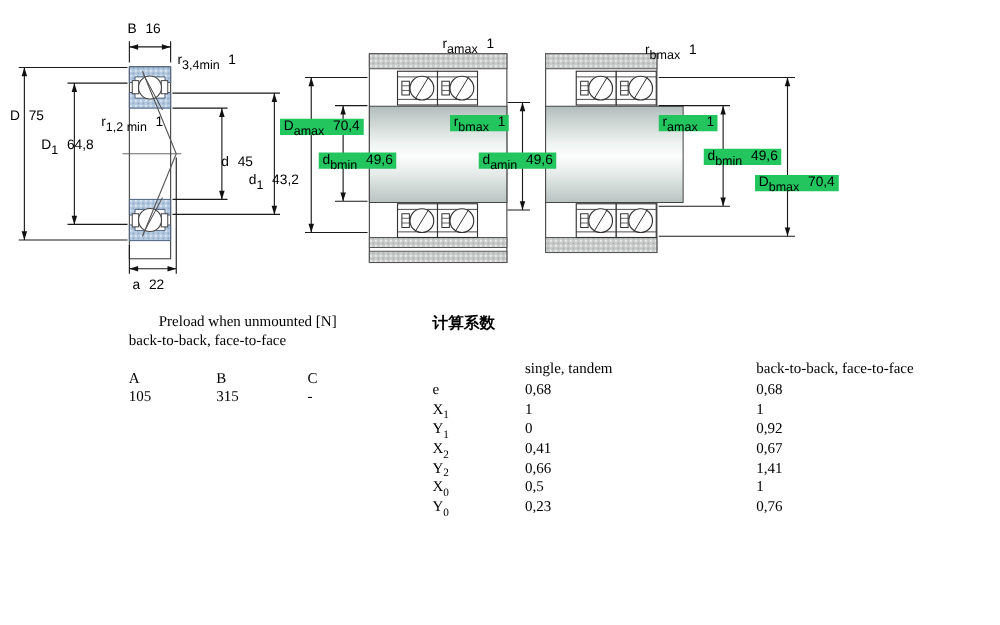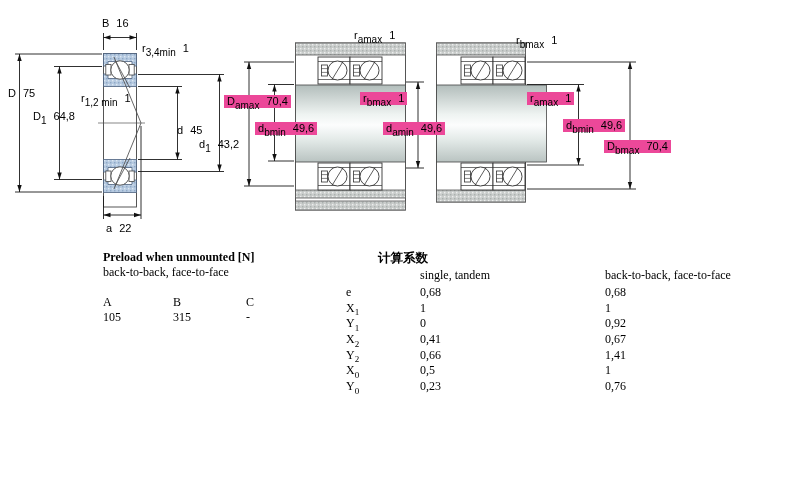--- a/index.html
+++ b/index.html
@@ -3,34 +3,34 @@
 <meta charset="utf-8">
 <style>
   html,body{margin:0;padding:0;background:#fff;}
   .page{position:relative;width:800px;height:488px;background:#fff;overflow:hidden;
         font-family:"Liberation Sans",sans-serif;color:#000;}
   svg{position:absolute;left:0;top:0;}
   
   .dim{position:absolute;font-size:11px;line-height:13px;white-space:nowrap;color:#000;}
   .dim .s{font-size:10px;position:relative;top:3.5px;}
   .dim .val{margin-left:7px;}
-  .dim.bg{background:#ec4899;padding:0 3px;}
+  .dim.bg{background:#22c55e;padding:0 3px;}
   
   .preload{position:absolute;left:103px;top:250px;font-family:"Liberation Serif",serif;font-size:12px;}
-  .preload .t{font-weight:bold;font-size:12px;line-height:14px;}
+  .preload .t{font-weight:normal;font-size:12px;line-height:14px;margin-left:24px;}
   .preload .st{line-height:14px;margin-top:1px;}
   .preload .row{display:flex;margin-top:0;}
   .preload .hrow{margin-top:16px;}
   .preload .c1{width:70px;}
   .preload .c2{width:73px;}
   .preload .c3{width:60px;}
   .factors{position:absolute;left:346px;top:250px;font-family:"Liberation Serif",serif;font-size:12px;}
   .factors .t{font-weight:bold;font-size:12.5px;line-height:15px;
-              font-family:"DejaVu Sans","Liberation Serif",serif;margin-left:32px;}
-  .factors .hrow{display:flex;margin-top:3px;height:17px;}
+              font-family:"DejaVu Sans","Liberation Serif",serif;}
+  .factors .hrow{display:flex;margin-top:22px;height:17px;}
   .factors .frow{display:flex;height:15.7px;align-items:baseline;}
   .factors .lc{width:74px;}
   .factors .v1{width:185px;}
   .factors .v2{width:140px;}
   .factors .s{font-size:9px;position:relative;top:3.5px;}
 </style>
 </head>
 <body>
 
 <div class="page">

